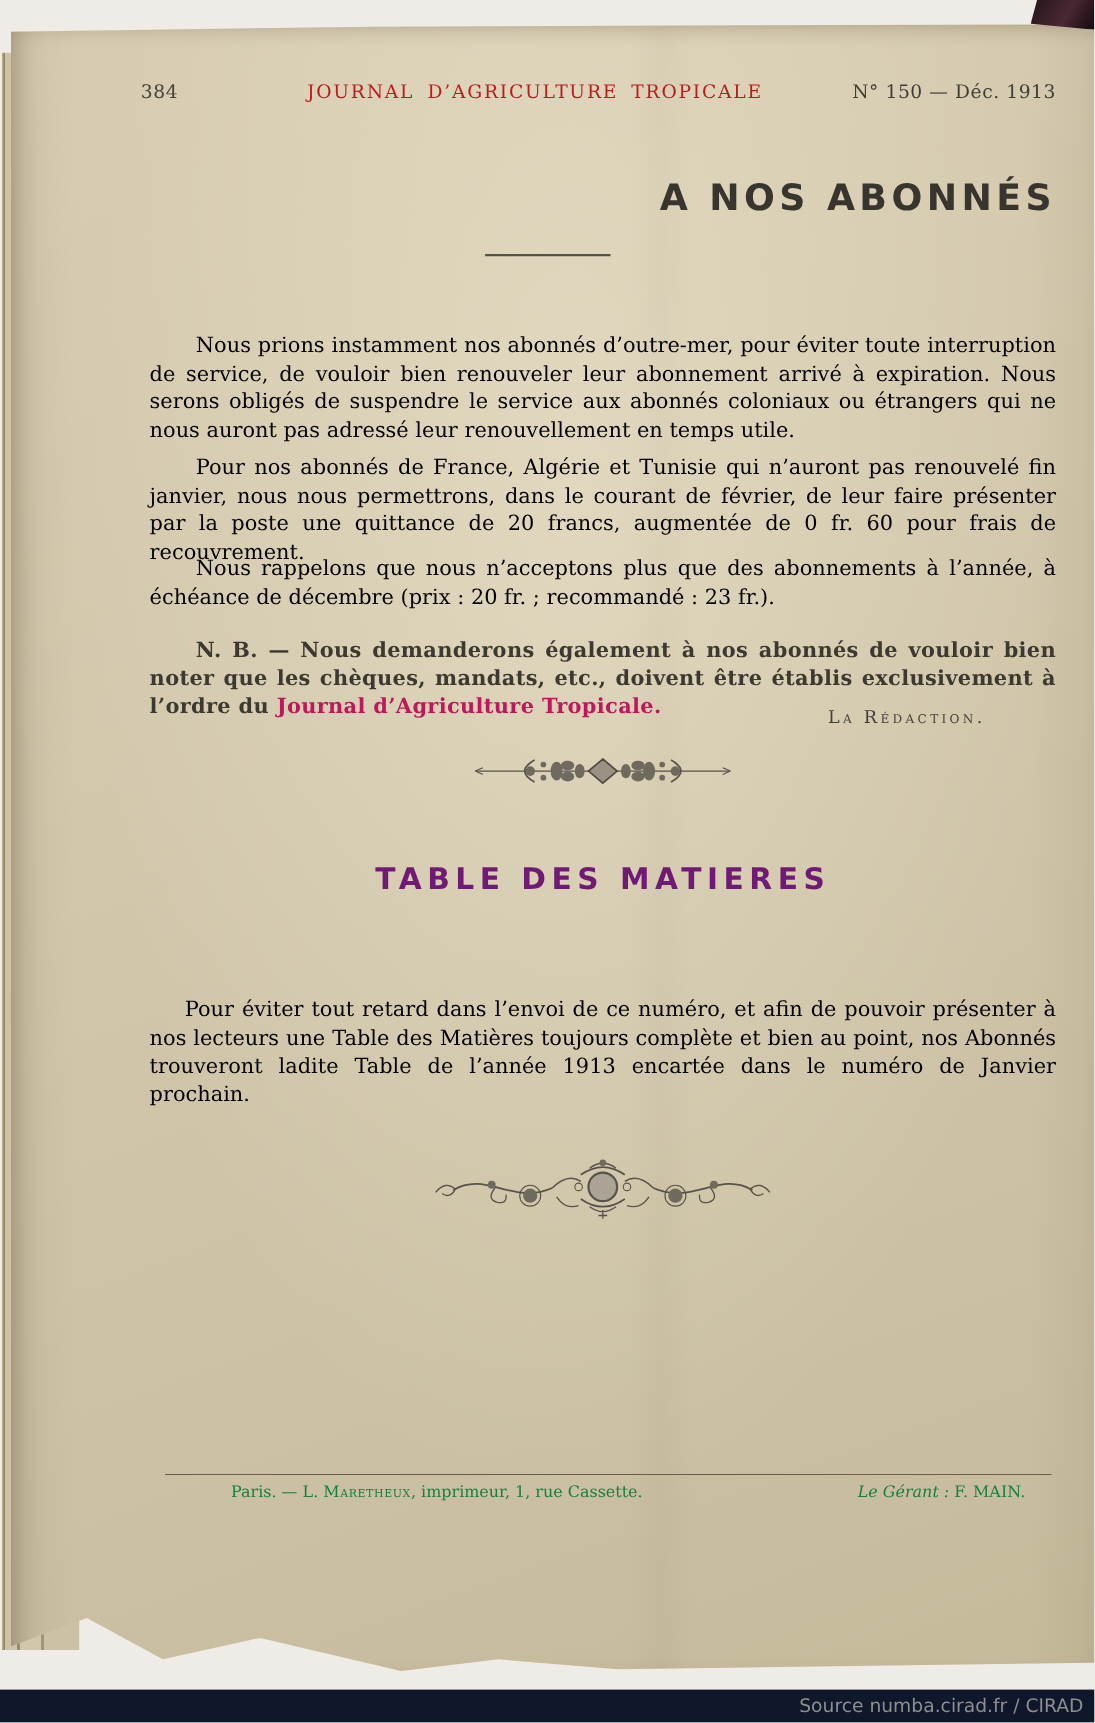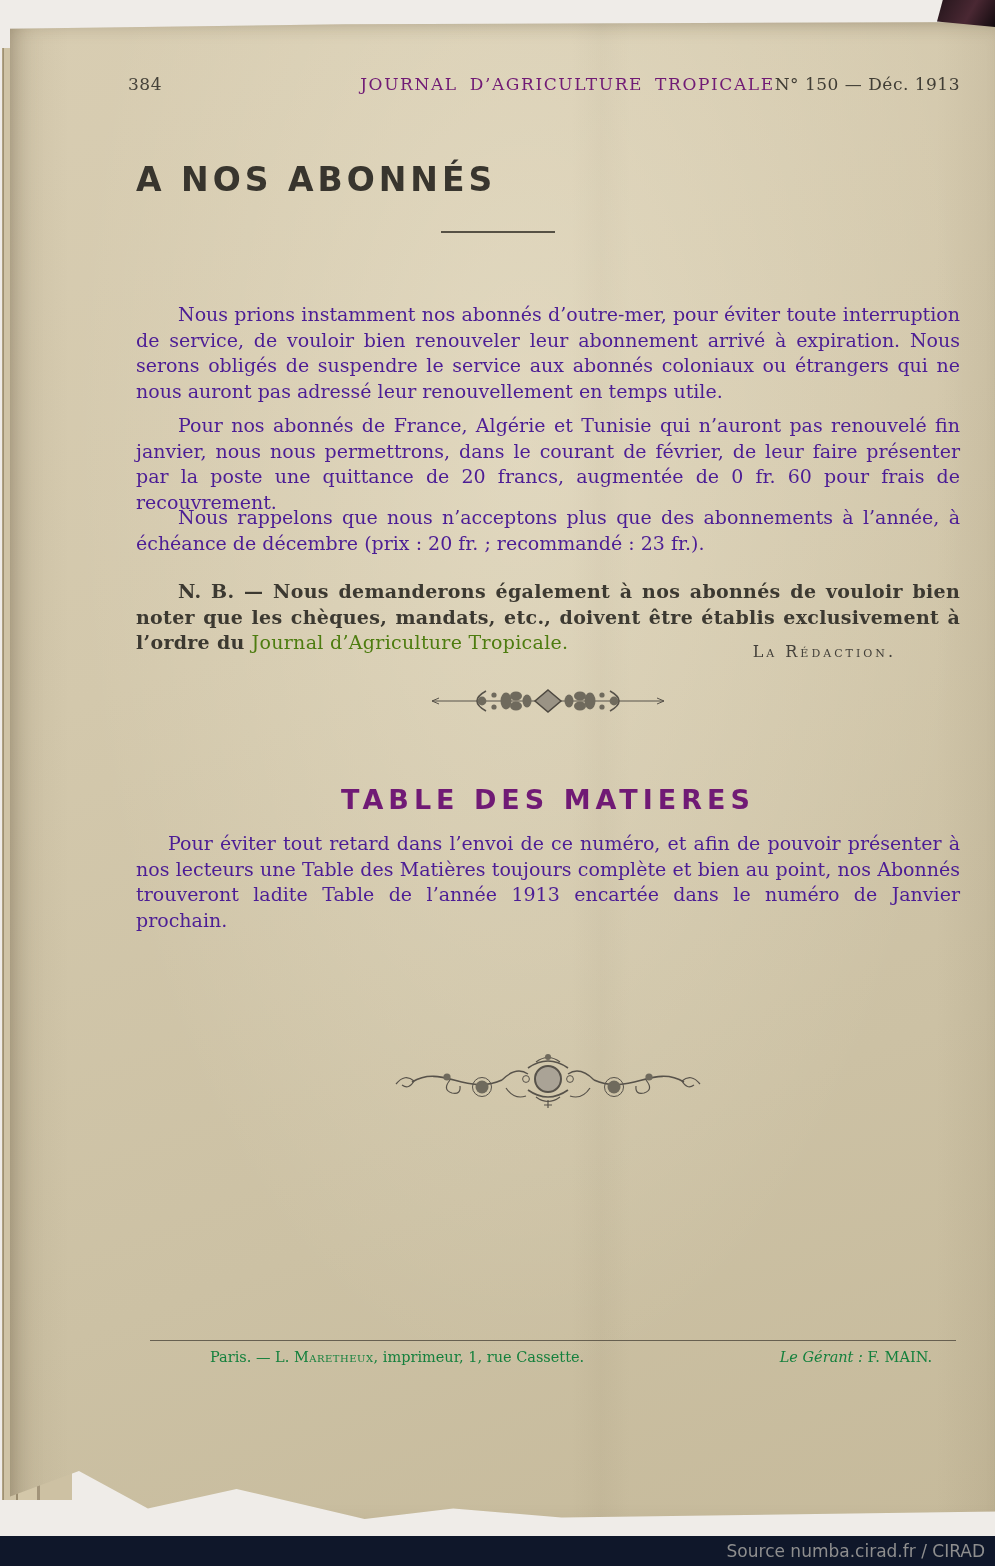--- a/index.html
+++ b/index.html
@@ -39,64 +39,64 @@
   }
 
   
   .content { position: absolute; left: 0; top: 0; width: 995px; height: 1566px; color: #45423a; }
 
   .running-head {
     position: absolute; left: 128px; top: 74px; width: 832px;
     display: flex; justify-content: space-between; align-items: baseline;
     font-size: 17px; letter-spacing: 0.5px;
   }
-  .running-head .jtitle { letter-spacing: 1.6px; word-spacing: 5px; flex: 1; text-align: right; color: #701a75; }
+  .running-head .jtitle { letter-spacing: 1.6px; word-spacing: 5px; flex: 1; text-align: center; color: #b91c1c; }
   .running-head .pnum { width: 70px; text-align: left; }
   .running-head .issue { white-space: nowrap; color: #403d35; }
 
   .h1 {
     position: absolute; left: 136px; top: 160px; width: 824px;
-    text-align: left;
+    text-align: right;
     font-family: "DejaVu Sans", sans-serif; font-weight: bold;
     font-size: 33px; letter-spacing: 4px; color: #38352e;
   }
   .h1-rule {
     position: absolute; left: 50%; top: 231px; width: 114px; margin-left: -57px;
     border-top: 2px solid rgba(62,58,48,0.85); height: 0;
   }
 
   .para {
     position: absolute; left: 136px; width: 824px;
     font-size: 19px; line-height: 25.6px;
     text-align: justify; text-indent: 42px;
-    color: #4c1d95;
+    color: #000000;
   }
   .p1 { top: 283px; }
   .p2 { top: 394px; }
   .p3 { top: 486px; }
   .p4 { top: 560px; font-weight: bold; color: #3c3931; letter-spacing: 0.3px; }
-  .p4 .plain { font-weight: normal; color: #4d7c0f; }
+  .p4 .plain { font-weight: bold; color: #be185d; }
 
   .signature {
     position: absolute; left: 136px; top: 642px; width: 760px;
     text-align: right; font-variant: small-caps; letter-spacing: 3px;
     font-size: 16px; color: #43403a;
   }
 
   .ornament { position: absolute; left: 136px; width: 824px; text-align: center; }
   .orn1 { top: 684px; }
   .orn2 { top: 1050px; }
 
   .h2 {
     position: absolute; left: 136px; top: 784px; width: 824px;
     text-align: center;
     font-family: "DejaVu Sans", sans-serif; font-weight: bold;
     font-size: 27px; letter-spacing: 5px; color: #701a75;
   }
-  .p5 { top: 800px; text-indent: 32px; margin-top: 31px; }
+  .p5 { top: 875px; text-indent: 32px; margin-top: 31px; }
 
   .footer-rule {
     position: absolute; left: 150px; top: 1340px; width: 806px; height: 0;
     border-top: 1.5px solid rgba(70,64,54,0.75);
   }
   .footer-row {
     position: absolute; left: 186px; top: 1349px; width: 722px;
     display: flex; justify-content: space-between; align-items: center;
     font-size: 14.5px; color: #15803d; margin-left: 24px;
   }

